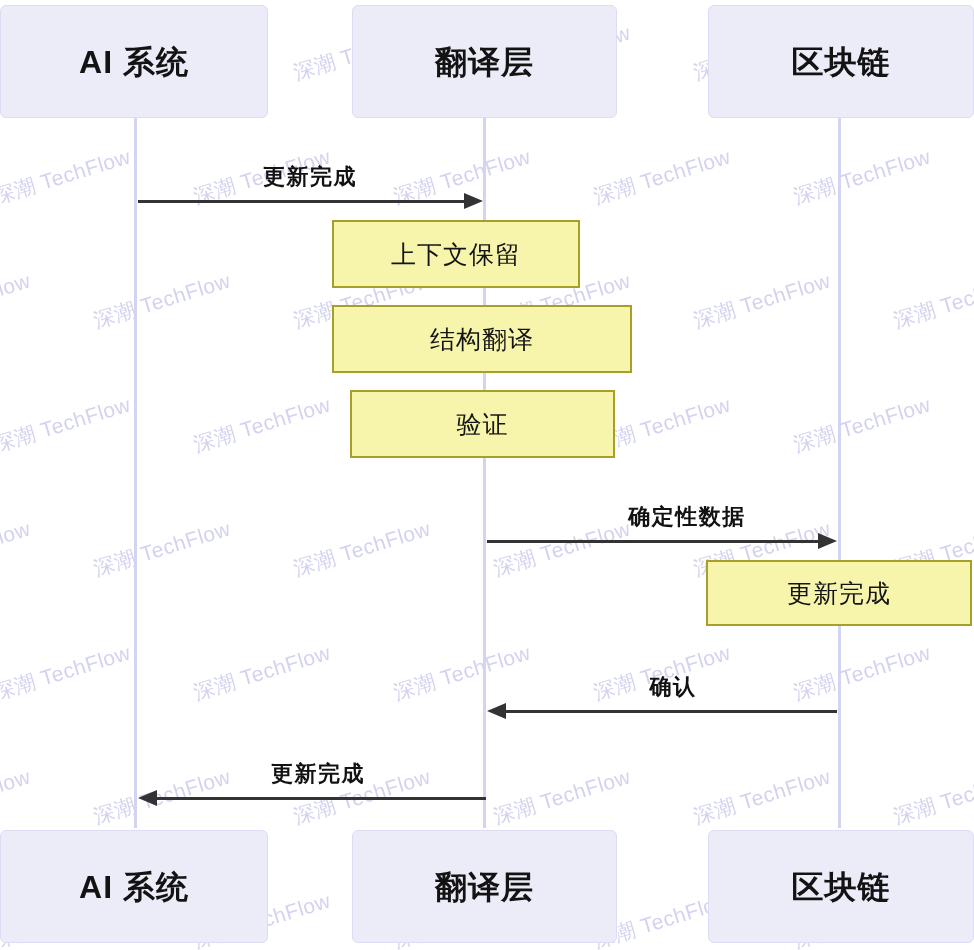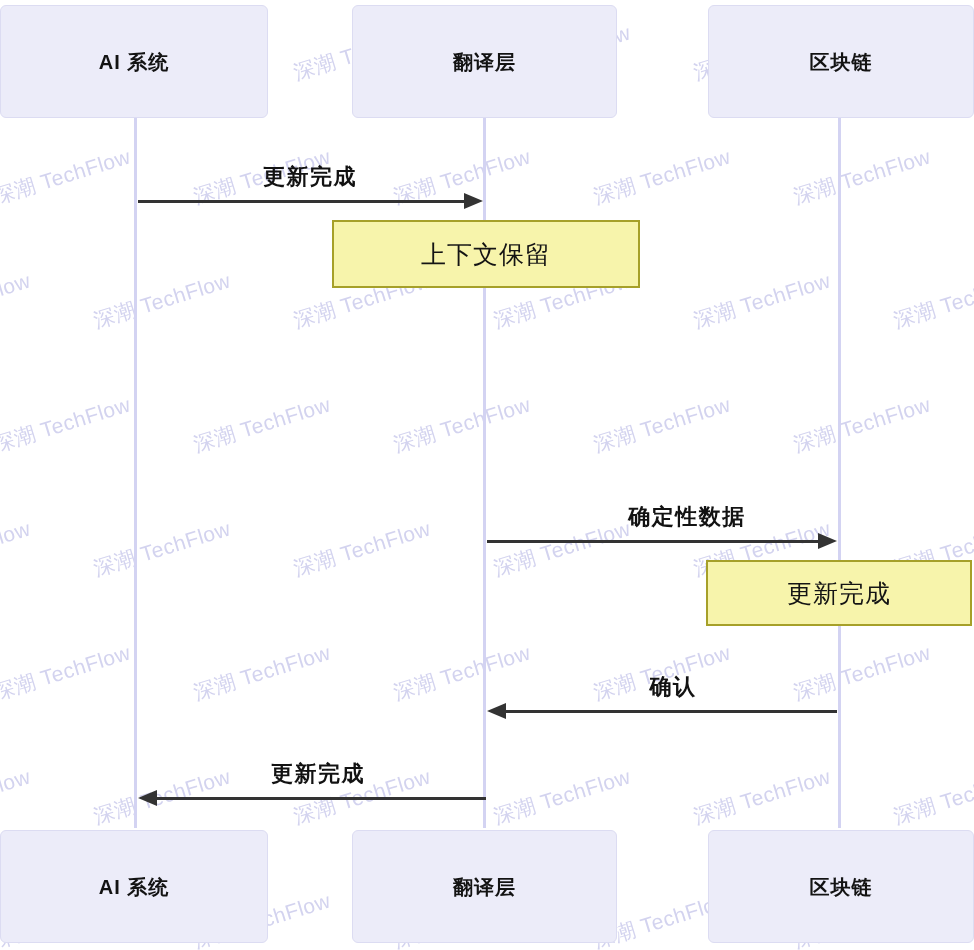--- a/index.html
+++ b/index.html
@@ -44,21 +44,21 @@
     box-sizing: border-box;
     background: #ececf9;
     border: 1px solid #dcdcf2;
     border-radius: 6px;
     display: flex;
     align-items: center;
     justify-content: center;
     z-index: 20;
   }
   .participant-label {
-    font-size: 20px;
+    font-size: 32px;
     font-weight: bold;
     color: #131313;
     letter-spacing: 1px;
     line-height: 1;
   }
 
   
   .lifeline {
     position: absolute;
     width: 3px;
@@ -184,25 +184,31 @@
   <div class="participant" style="left:708px; top:5px; width:266px; height:113px;">
     <span class="participant-label">区块链</span>
   </div>
 
   <div class="message" style="left:138px; top:200px; width:345px;">
     <div class="msg-line" style="left:0; width:326px;"></div>
     <div class="arrowhead right" style="left:326px;"></div>
     <div class="msg-label" style="left:172px; top:-12px;">更新完成</div>
   </div>
 
-  <div class="note" style="left:332px; top:220px; width:308px; height:68px;">
+  <div class="note" style="left:332px; top:220px; width:248px; height:68px;">
     <span class="note-label">上下文保留</span>
   </div>
 
-
+  <div class="note" style="left:332px; top:305px; width:300px; height:68px;">
+    <span class="note-label">结构翻译</span>
+  </div>
+
+  <div class="note" style="left:350px; top:390px; width:265px; height:68px;">
+    <span class="note-label">验证</span>
+  </div>
 
   <div class="message" style="left:487px; top:540px; width:351px;">
     <div class="msg-line" style="left:0; width:331px;"></div>
     <div class="arrowhead right" style="left:331px;"></div>
     <div class="msg-label" style="left:188px; top:-12px;margin-left:12px;">确定性数据</div>
   </div>
 
   <div class="note" style="left:706px; top:560px; width:266px; height:66px;">
     <span class="note-label">更新完成</span>
   </div>

